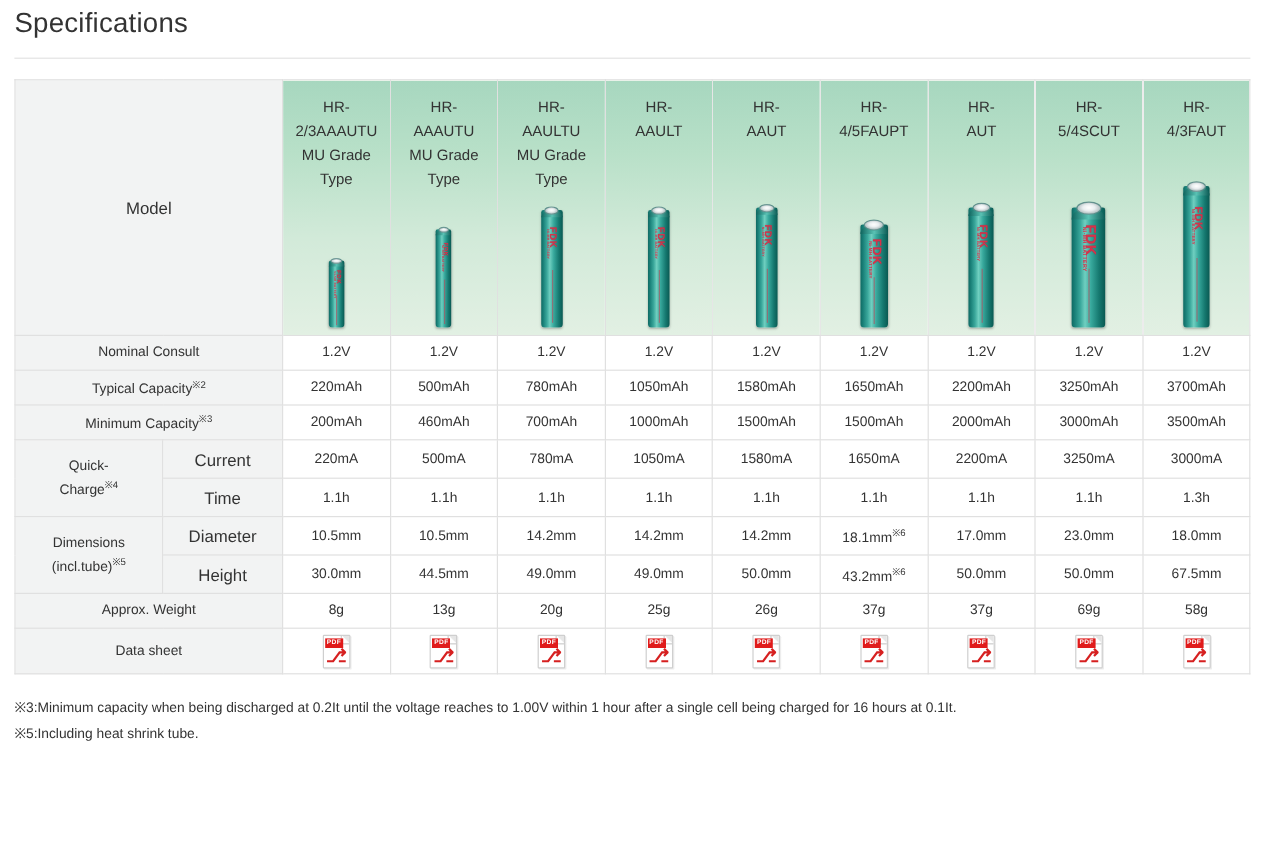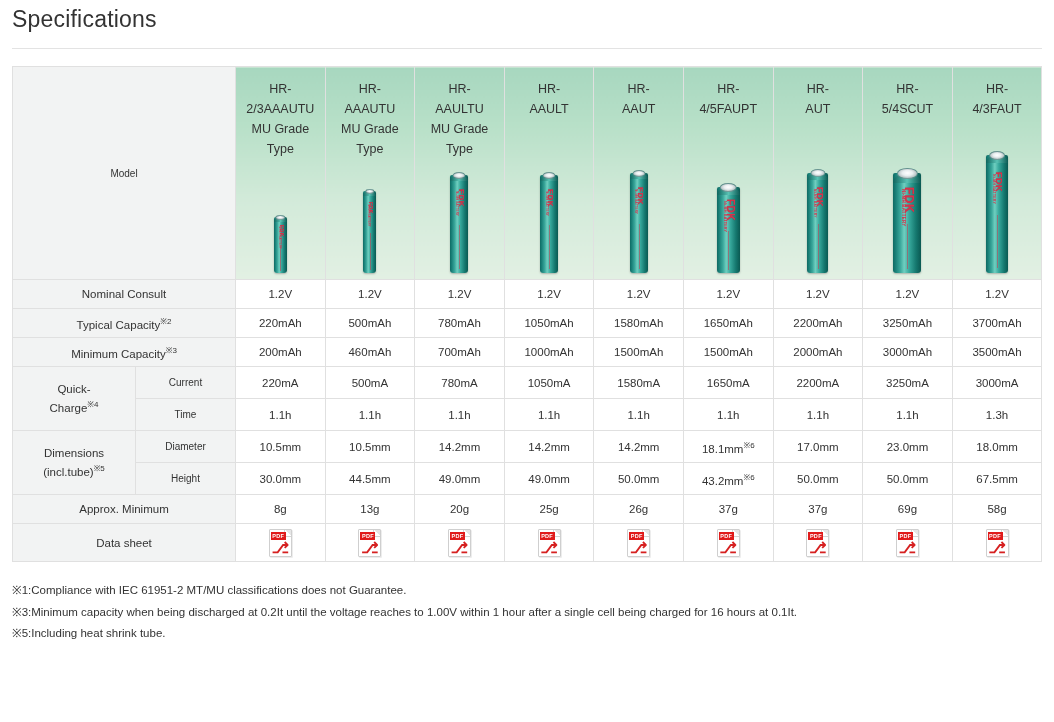--- a/index.html
+++ b/index.html
@@ -51,21 +51,21 @@
     font-weight: 400;
     color: #333;
   }
   col.c-label { width: 123px; }
   col.c-sub   { width: 100px; }
   col.c-model { width: 89.6px; }
 
   
   .hdr-model {
     background: #f2f3f3;
-    font-size: 10px;
+    font-size: 14px;
     color: #555;
     height: 213px;
   }
   .hdr-cell {
     background: linear-gradient(180deg,#a7d7bf 0%, #b8e0c8 28%, #d2ead9 62%, #e2f0e3 100%);
     height: 213px;
     position: relative;
     padding: 0;
   }
   .hdr-name {
@@ -146,21 +146,21 @@
   .lbl {
     background: #f2f3f3;
     font-size: 11.5px;
     color: #333;
     height: 29px;
     line-height: 16px;
   }
   .lbl-tall { height: 64px; }
   .sub-lbl {
     background: #f2f3f3;
-    font-size: 10px;
+    font-size: 14px;
     color: #333;
     height: 32px;
   }
   .val {
     background: #ffffff;
     height: 29px;
     font-size: 11.5px;
     color: #333;
   }
   .row-pdf .val { height: 38px; }
@@ -455,21 +455,21 @@
           <td class="val">44.5mm</td>
           <td class="val">49.0mm</td>
           <td class="val">49.0mm</td>
           <td class="val">50.0mm</td>
           <td class="val">43.2mm<sup class="mk">※6</sup></td>
           <td class="val">50.0mm</td>
           <td class="val">50.0mm</td>
           <td class="val">67.5mm</td>
         </tr>
         <tr>
-          <td class="lbl" colspan="2">Approx. Minimum</td>
+          <td class="lbl" colspan="2">Approx. Weight</td>
           <td class="val">8g</td>
           <td class="val">13g</td>
           <td class="val">20g</td>
           <td class="val">25g</td>
           <td class="val">26g</td>
           <td class="val">37g</td>
           <td class="val">37g</td>
           <td class="val">69g</td>
           <td class="val">58g</td>
         </tr>
@@ -482,17 +482,16 @@
           <td class="val"><span class="pdf-icon"><span class="fold"></span><span class="tag">PDF</span><span class="glyph">⎇</span></span></td>
           <td class="val"><span class="pdf-icon"><span class="fold"></span><span class="tag">PDF</span><span class="glyph">⎇</span></span></td>
           <td class="val"><span class="pdf-icon"><span class="fold"></span><span class="tag">PDF</span><span class="glyph">⎇</span></span></td>
           <td class="val"><span class="pdf-icon"><span class="fold"></span><span class="tag">PDF</span><span class="glyph">⎇</span></span></td>
           <td class="val"><span class="pdf-icon"><span class="fold"></span><span class="tag">PDF</span><span class="glyph">⎇</span></span></td>
         </tr>
       </tbody>
   </table>
 
   <div class="notes" id="notes">
-      <div class="note">※1:Compliance with IEC 61951-2 MT/MU classifications does not Guarantee.</div>
       <div class="note">※3:Minimum capacity when being discharged at 0.2It until the voltage reaches to 1.00V within 1 hour after a single cell being charged for 16 hours at 0.1It.</div>
       <div class="note">※5:Including heat shrink tube.</div>
     </div>
 </div>
 
 </body></html>

